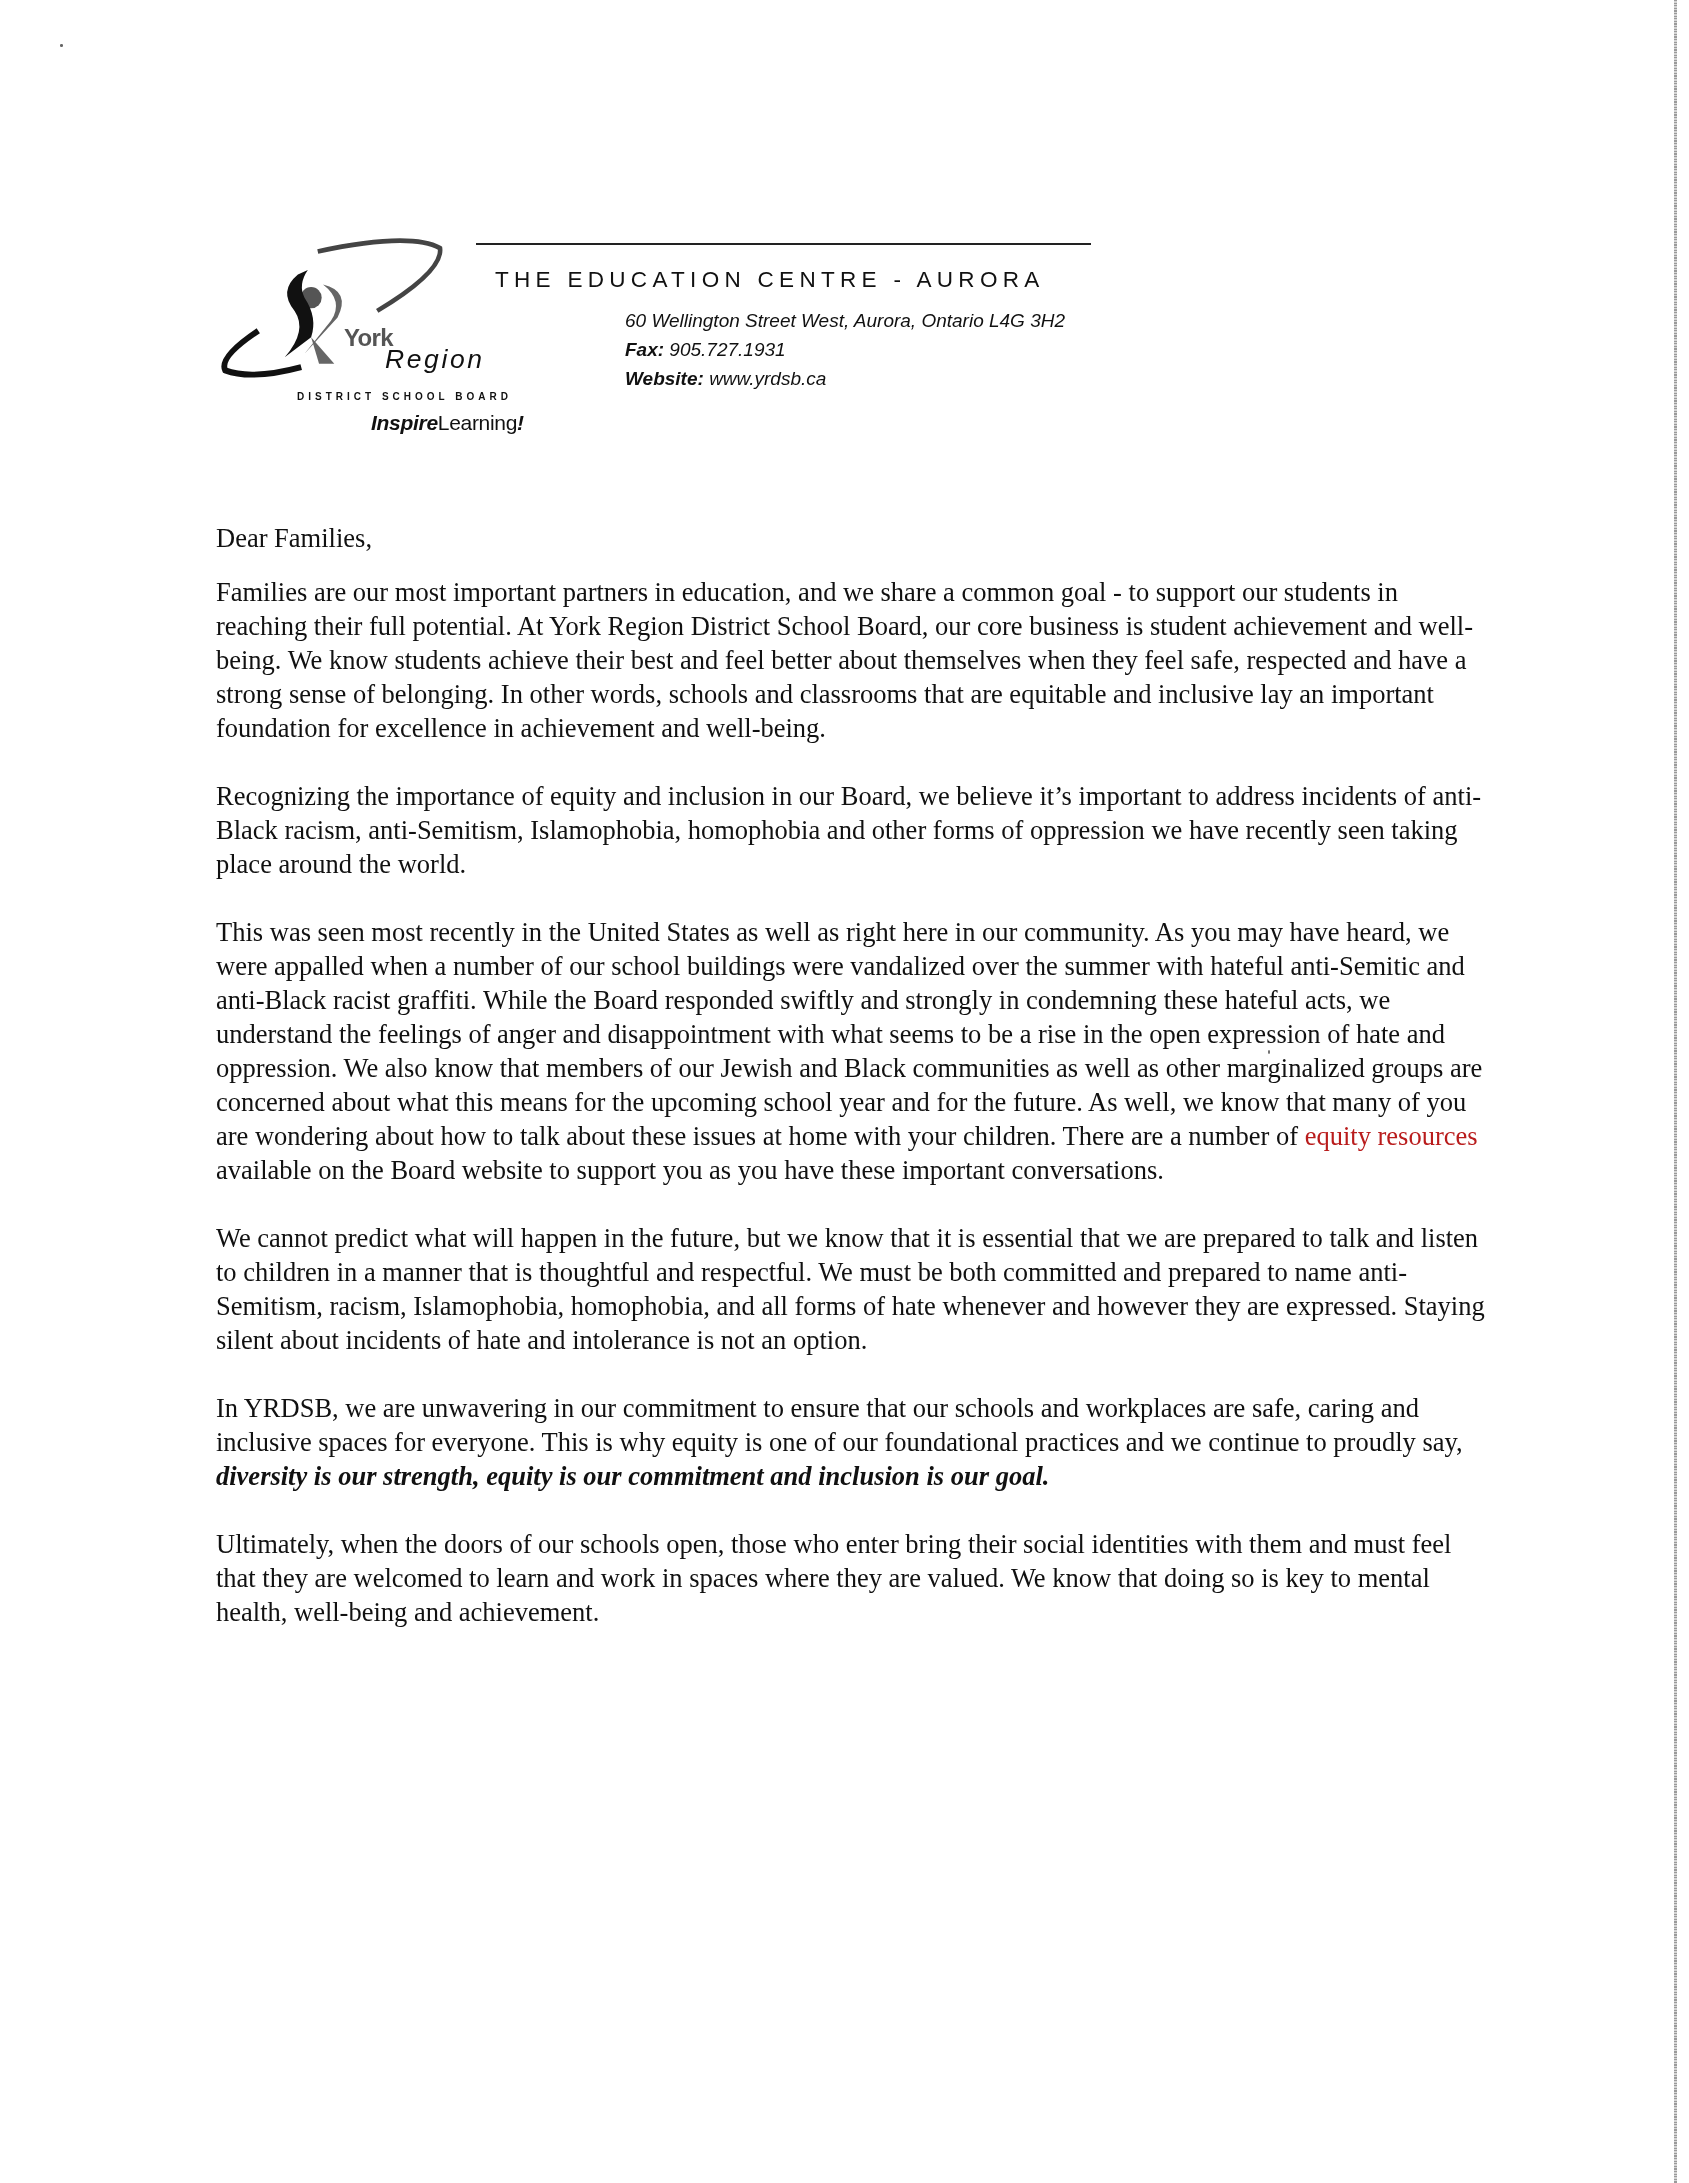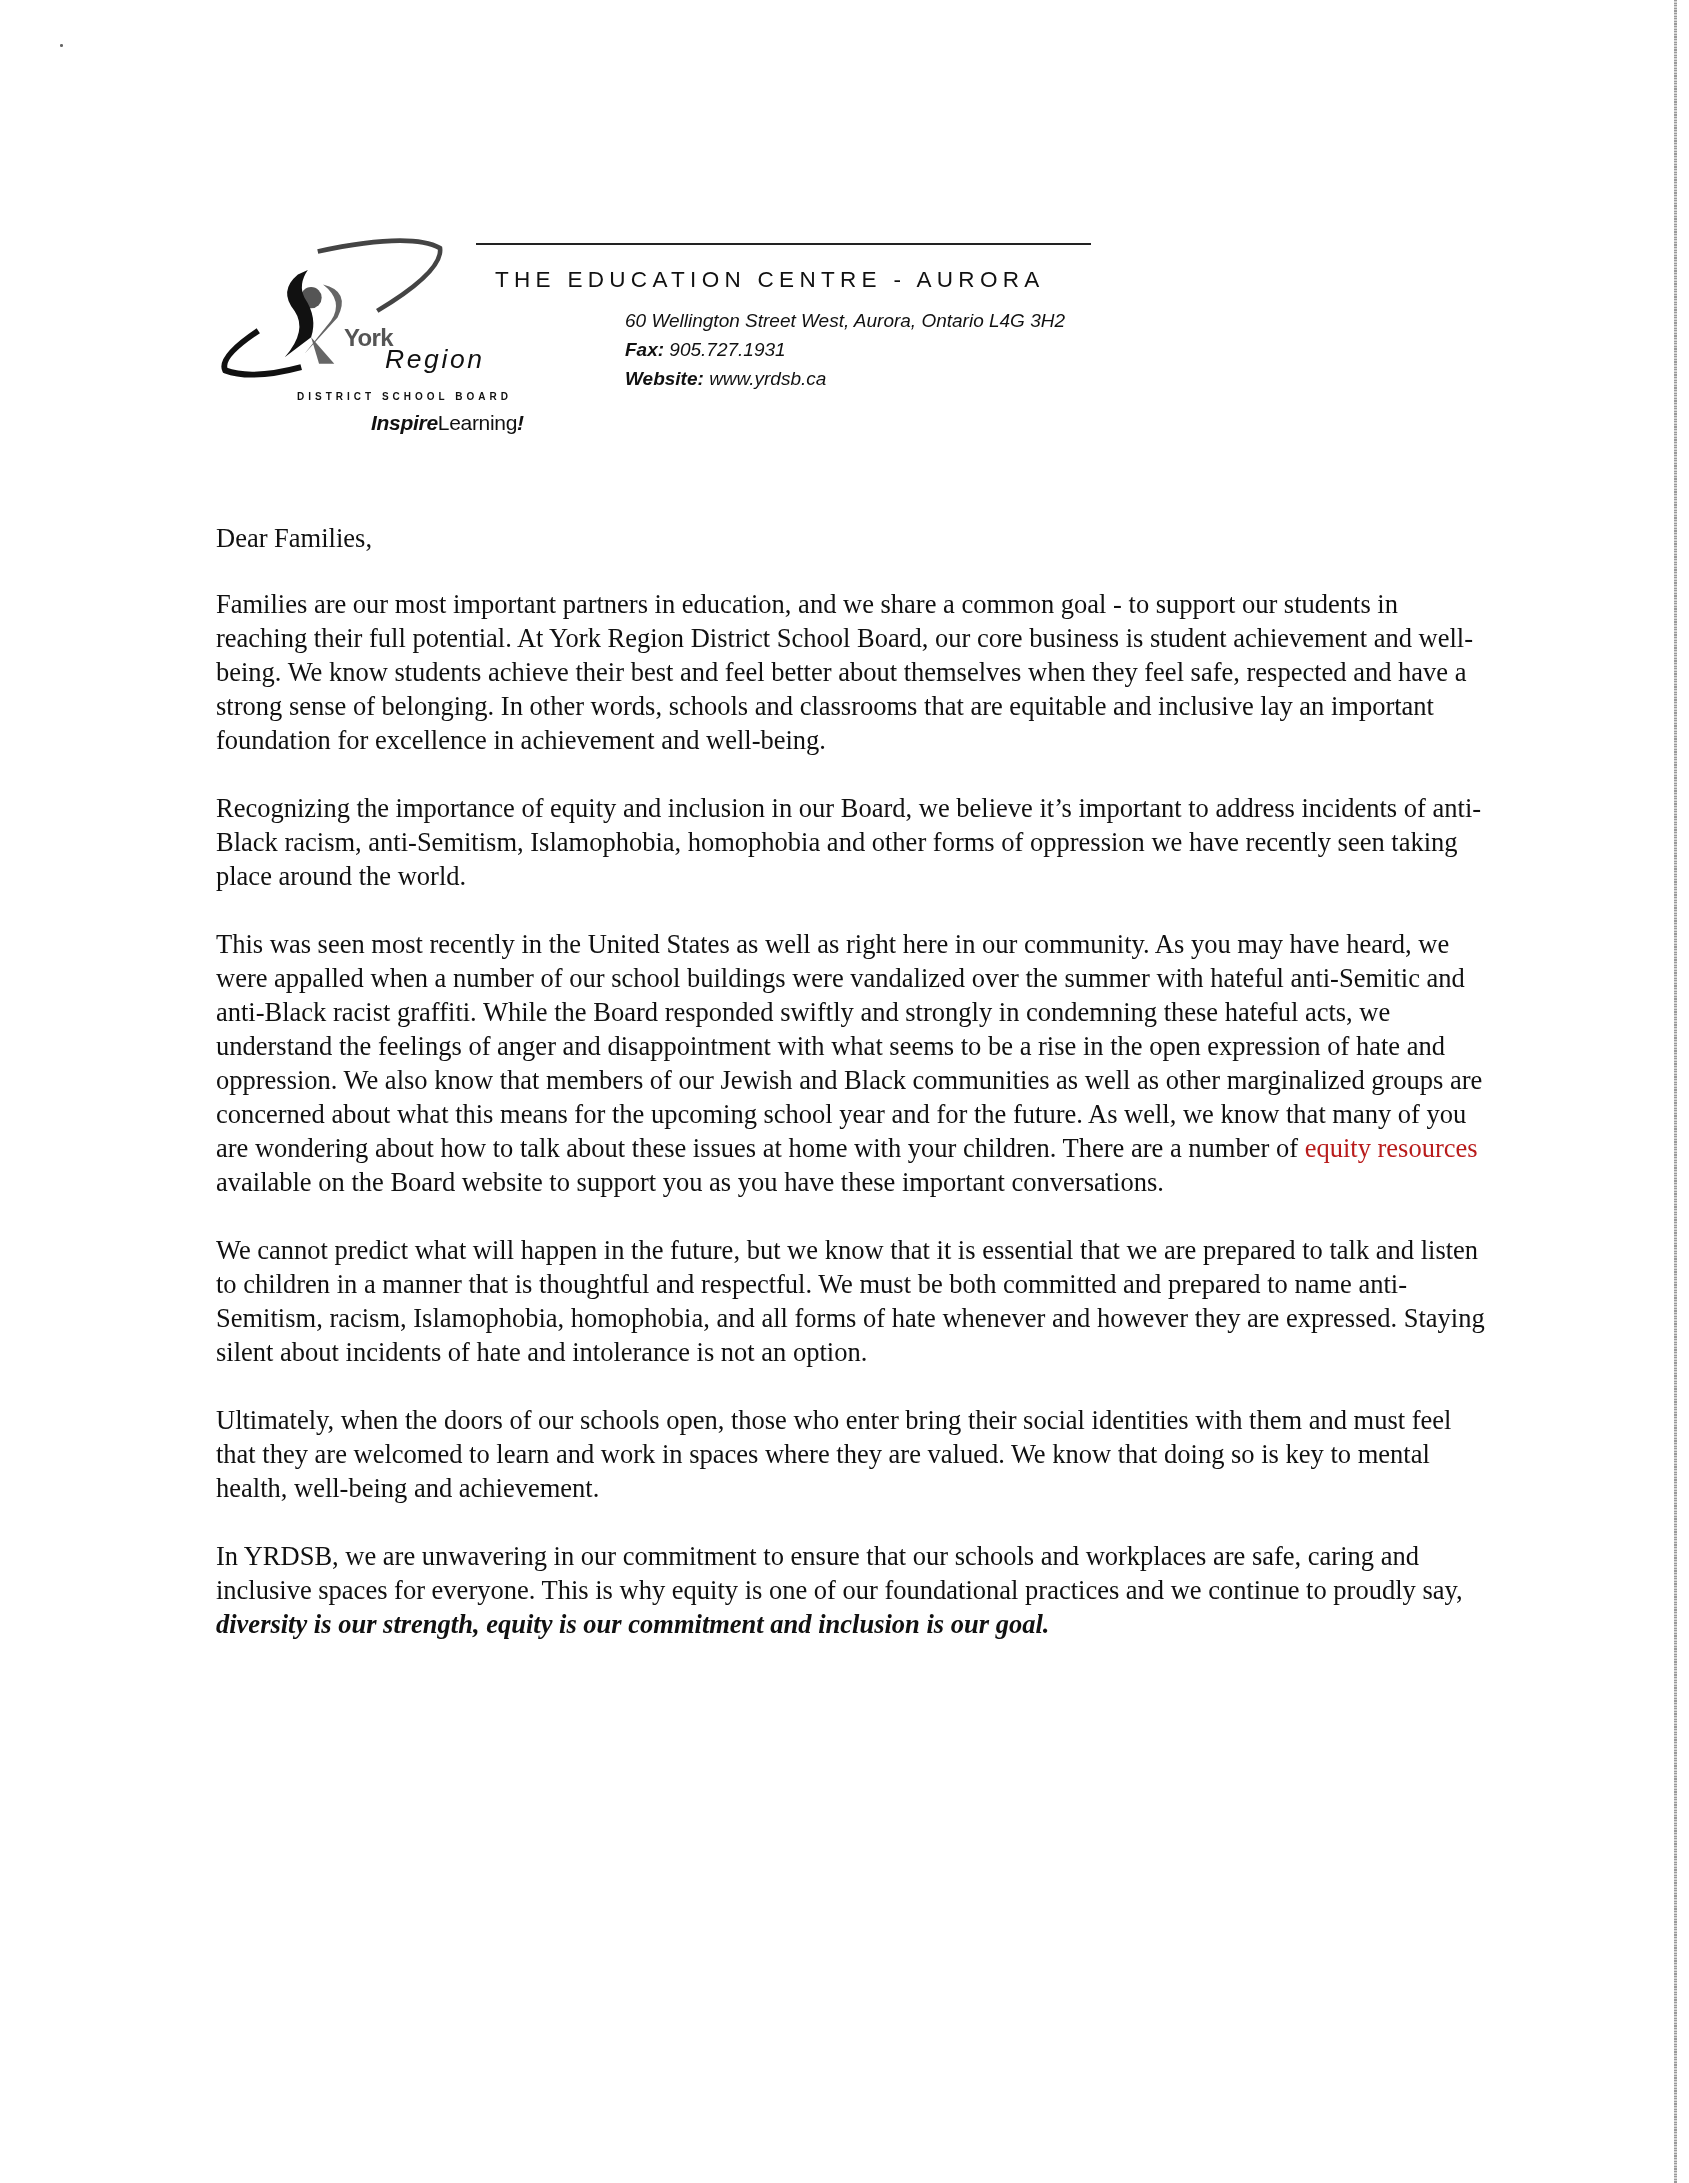--- a/index.html
+++ b/index.html
@@ -51,21 +51,21 @@
   .contact .lbl { font-weight: bold; font-style: italic; }
   .contact .phone { margin-right: 12px; }
 
   
   .letter {
     position: absolute; left: 216px; top: 521px; width: 1277px;
     font-size: 26.5px; line-height: 34px; color: #111;
   }
   .letter p { margin: 0 0 34px 0; }
   .letter .date { margin-bottom: 32px; }
-  .letter .salutation { margin-bottom: 32px; }
+  .letter .salutation { margin-bottom: 20px; }
   .link { color: #b91c1c; }
   .emph { font-style: italic; font-weight: bold; }
 </style>
 </head>
 <body>
 
 <div class="edge-line"></div>
 <div class="speck" style="left:60px;top:44px;width:2.6px;height:2.6px;"></div>
 <div class="speck" style="left:1268px;top:1050px;width:2px;height:4px;"></div>
 
@@ -101,16 +101,16 @@
     <span>www.yrdsb.ca</span>
   </div>
 </div>
 
 <div class="letter">
   <p class="salutation">Dear Families,</p>
   <p>Families are our most important partners in education, and we share a common goal - to support our students in reaching their full potential. At York Region District School Board, our core business is student achievement and well-being. We know students achieve their best and feel better about themselves when they feel safe, respected and have a strong sense of belonging. In other words, schools and classrooms that are equitable and inclusive lay an important foundation for excellence in achievement and well-being.</p>
   <p>Recognizing the importance of equity and inclusion in our Board, we believe it’s important to address incidents of anti-Black racism, anti-Semitism, Islamophobia, homophobia and other forms of oppression we have recently seen taking place around the world.</p>
   <p><span>This was seen most recently in the United States as well as right here in our community. As you may have heard, we were appalled when a number of our school buildings were vandalized over the summer with hateful anti-Semitic and anti-Black racist graffiti. While the Board responded swiftly and strongly in condemning these hateful acts, we understand the feelings of anger and disappointment with what seems to be a rise in the open expression of hate and oppression. We also know that members of our Jewish and Black communities as well as other marginalized groups are concerned about what this means for the upcoming school year and for the future. As well, we know that many of you are wondering about how to talk about these issues at home with your children. There are a number of </span><span class="link">equity resources</span><span> available on the Board website to support you as you have these important conversations.</span></p>
   <p>We cannot predict what will happen in the future, but we know that it is essential that we are prepared to talk and listen to children in a manner that is thoughtful and respectful. We must be both committed and prepared to name anti-Semitism, racism, Islamophobia, homophobia, and all forms of hate whenever and however they are expressed. Staying silent about incidents of hate and intolerance is not an option.</p>
+  <p><span>In YRDSB, we are unwavering in our commitment to ensure that our schools and workplaces are safe, caring and inclusive spaces for everyone. This is why equity is one of our foundational practices and we continue to proudly say, </span><span class="emph">diversity is our strength, equity is our commitment and inclusion is our goal.</span></p>
   <p>Ultimately, when the doors of our schools open, those who enter bring their social identities with them and must feel that they are welcomed to learn and work in spaces where they are valued. We know that doing so is key to mental health, well-being and achievement.</p>
-  <p><span>In YRDSB, we are unwavering in our commitment to ensure that our schools and workplaces are safe, caring and inclusive spaces for everyone. This is why equity is one of our foundational practices and we continue to proudly say, </span><span class="emph">diversity is our strength, equity is our commitment and inclusion is our goal.</span></p>
 </div>
 
 
 </body></html>

